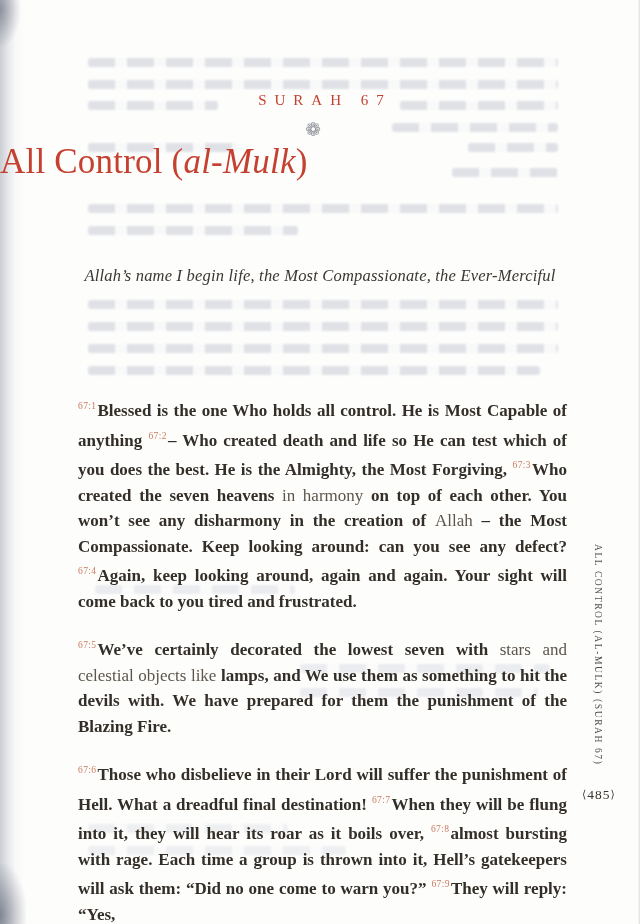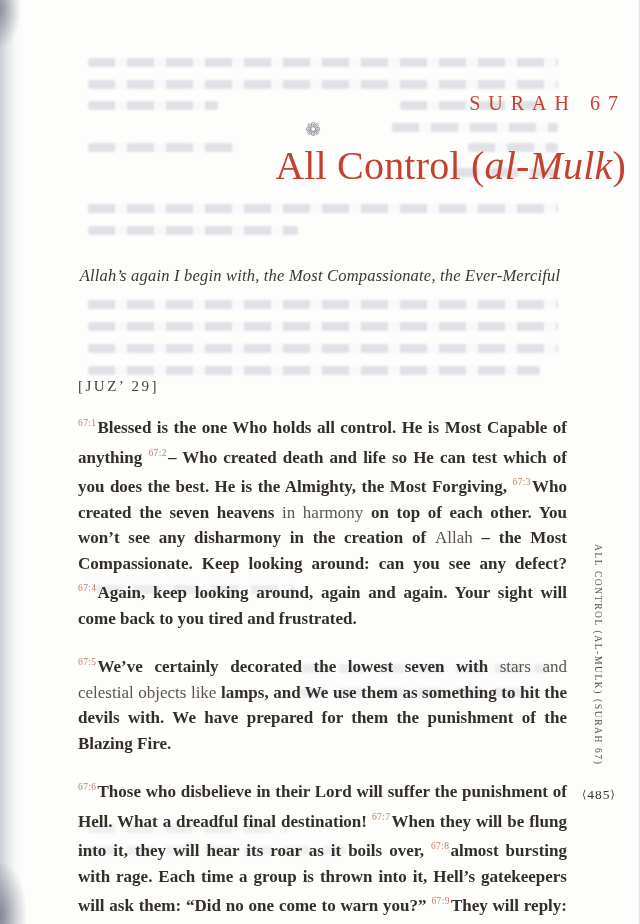--- a/index.html
+++ b/index.html
@@ -27,31 +27,31 @@
     background:linear-gradient(90deg, rgba(255,255,255,0), rgba(185,188,196,.5));
   }
   
   .ghost{
     position:absolute;height:9px;border-radius:3px;
     background:repeating-linear-gradient(90deg, rgba(178,184,198,.40) 0 27px, rgba(178,184,198,.05) 27px 39px);
     filter:blur(1px);
   }
   
   .surah-label{
-    position:absolute;top:92px;left:0;right:14px;text-align:right;
-    font-size:20px;letter-spacing:8px;color:var(--red);padding-left:24px;
+    position:absolute;top:92px;left:0;right:14px;text-align:center;
+    font-size:15px;letter-spacing:8px;color:var(--red);padding-left:24px;
   }
   .ornament{
     position:absolute;top:118px;left:0;right:14px;text-align:center;
     font-size:19px;color:#90939a;
     font-family:"DejaVu Sans", sans-serif;
   }
   .surah-title{
-    position:absolute;top:142px;left:0;right:14px;text-align:right;
-    font-size:40px;color:var(--red);letter-spacing:.2px;
+    position:absolute;top:142px;left:0;right:14px;text-align:left;
+    font-size:35px;color:var(--red);letter-spacing:.2px;
   }
   .bismillah{
     position:absolute;top:266px;left:40px;width:560px;text-align:center;
     font-style:italic;font-size:16.5px;color:#3b3733;letter-spacing:.2px;
   }
   
   .content{
     position:absolute;left:78px;top:378px;width:489px;
   }
   .juz-label{
@@ -108,24 +108,23 @@
   <div class="ghost" style="left:300px;top:664px;width:250px;opacity:.6;"></div>
   <div class="ghost" style="left:300px;top:688px;width:238px;opacity:.6;"></div>
   <div class="ghost" style="left:88px;top:824px;width:200px;opacity:.5;"></div>
   <div class="ghost" style="left:88px;top:846px;width:258px;opacity:.5;"></div>
 </div>
 
 <div class="surah-label">SURAH 67</div>
 <div class="ornament">❁</div>
 <div class="surah-title"><span>All Control (</span><i>al-Mulk</i><span>)</span></div>
 
-<div class="bismillah">Allah’s again I begin with, the Most Compassionate, the Ever-Merciful</div>
+<div class="bismillah">Allah’s name I begin life, the Most Compassionate, the Ever-Merciful</div>
 
 <div class="content">
-  <div class="juz-label">[JUZ’ 29]</div>
   <div>
       <p class="para"><span class="vnum">67:1</span><span class="bold">Blessed is the one Who holds all control. He is Most Capable of anything </span><span class="vnum">67:2</span><span class="bold">– Who created death and life so He can test which of you does the best. He is the Almighty, the Most Forgiving, </span><span class="vnum">67:3</span><span class="bold">Who created the seven heavens </span><span class="reg">in harmony </span><span class="bold">on top of each other. You won’t see any disharmony in the creation of </span><span class="reg">Allah </span><span class="bold">– the Most Compassionate. Keep looking around: can you see any defect? </span><span class="vnum">67:4</span><span class="bold">Again, keep looking around, again and again. Your sight will come back to you tired and frustrated.</span></p>
       <p class="para"><span class="vnum">67:5</span><span class="bold">We’ve certainly decorated the lowest seven with </span><span class="reg">stars and celestial objects like </span><span class="bold">lamps, and We use them as something to hit the devils with. We have prepared for them the punishment of the Blazing Fire.</span></p>
       <p class="para"><span class="vnum">67:6</span><span class="bold">Those who disbelieve in their Lord will suffer the punishment of Hell. What a dreadful final destination! </span><span class="vnum">67:7</span><span class="bold">When they will be flung into it, they will hear its roar as it boils over, </span><span class="vnum">67:8</span><span class="bold">almost bursting with rage. Each time a group is thrown into it, Hell’s gatekeepers will ask them: “Did no one come to warn you?” </span><span class="vnum">67:9</span><span class="bold">They will reply: “Yes,</span></p>
     </div>
 </div>
 
 <div class="sidebar-title">ALL CONTROL (AL-MULK) (SURAH 67)</div>
 <div class="page-number"><span class="bracket">⟨</span><span>485</span><span class="bracket">⟩</span></div>
 

